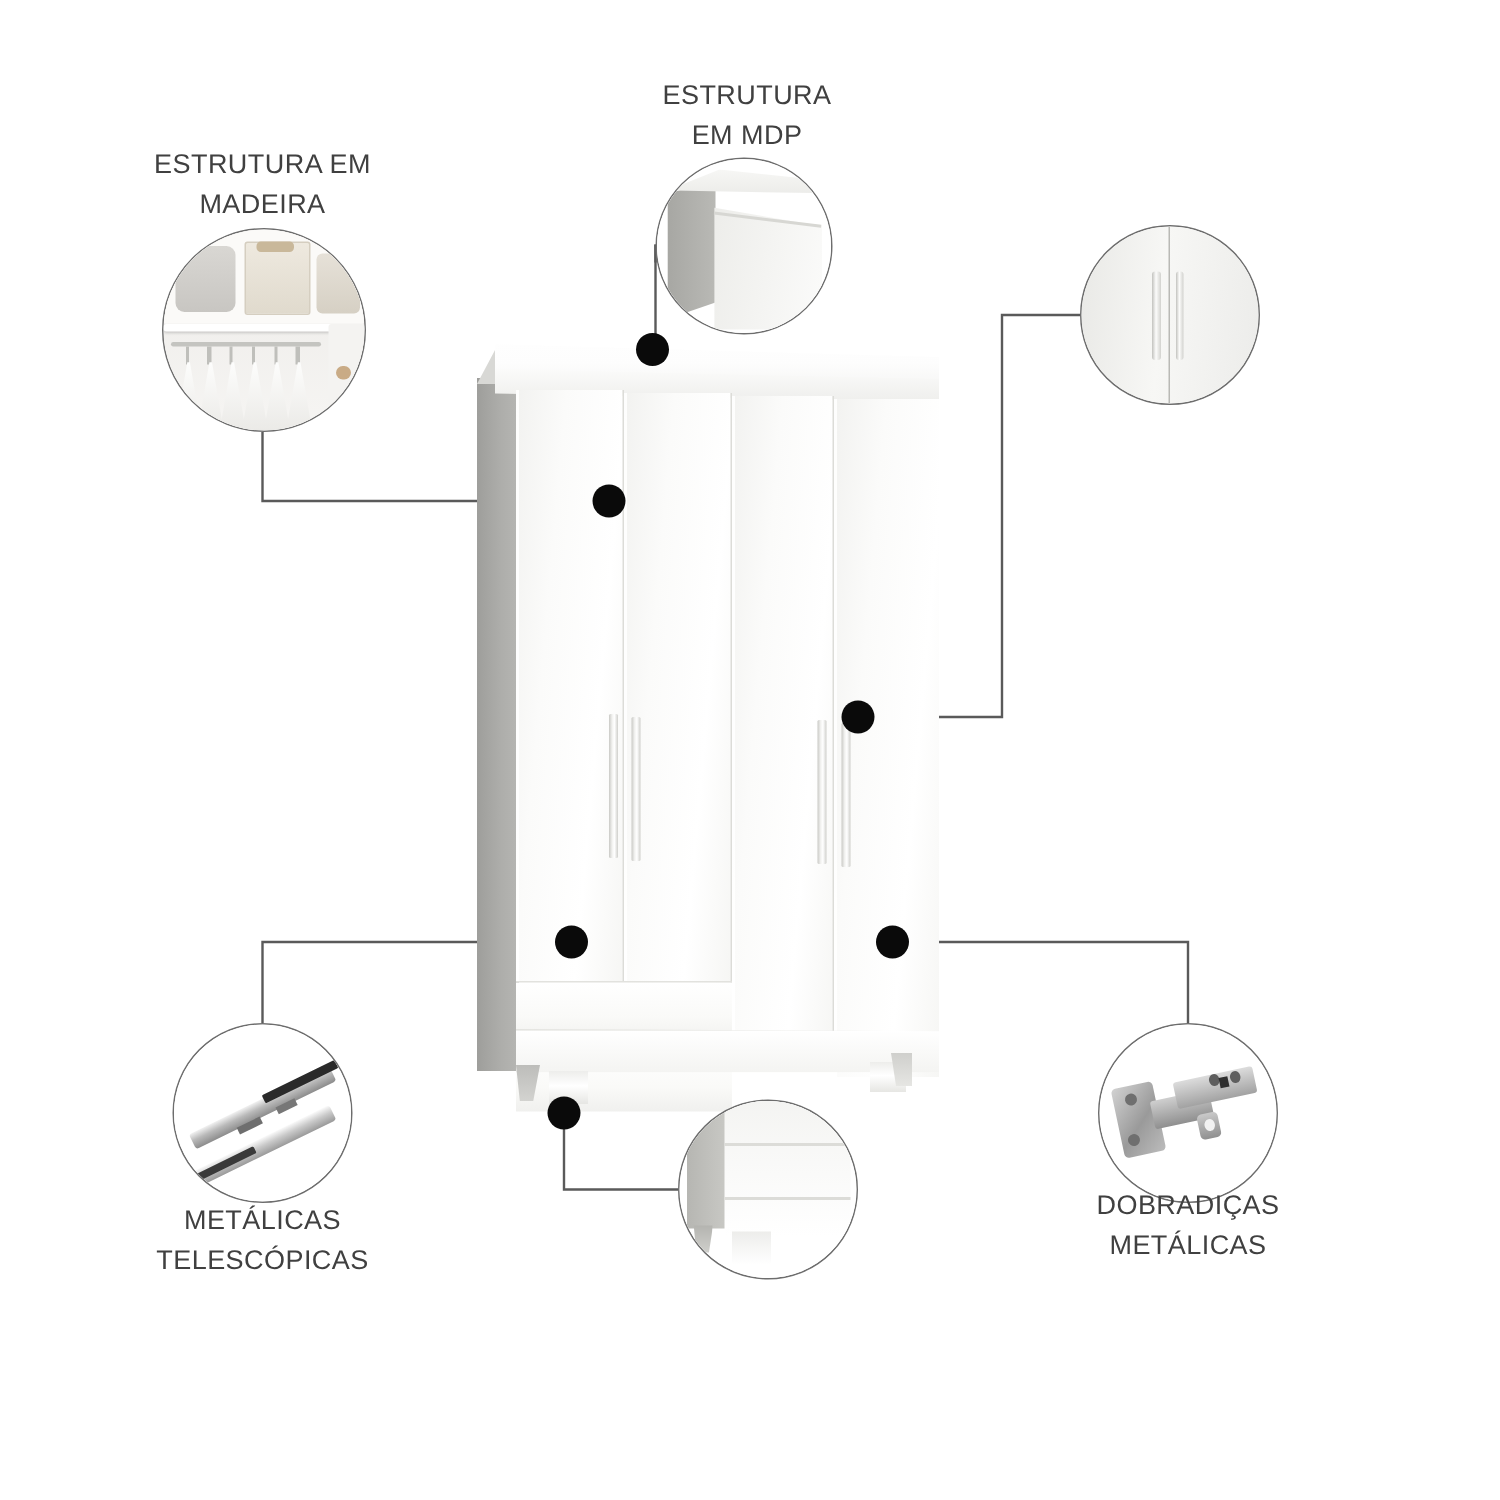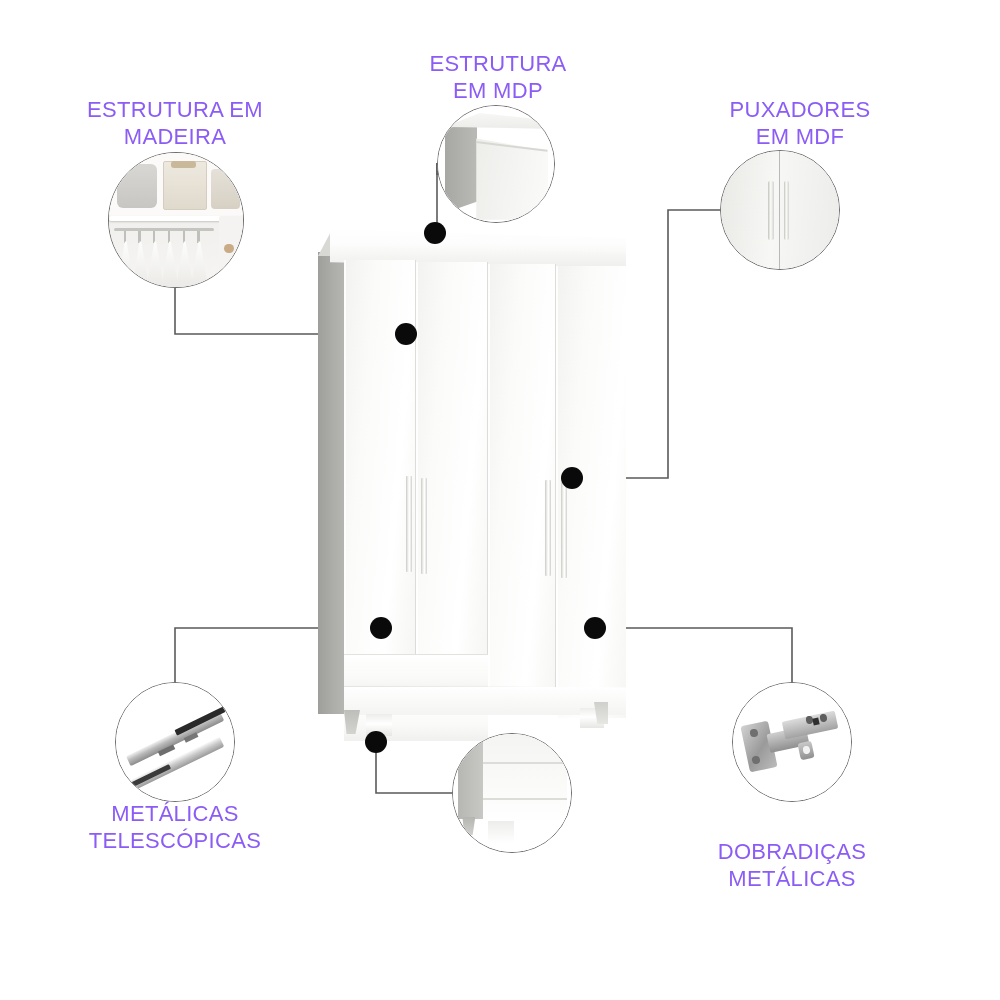--- a/index.html
+++ b/index.html
@@ -9,22 +9,22 @@
     font-family:"Liberation Sans","DejaVu Sans",sans-serif;
     overflow:hidden;
     position:relative;
   }
   #stage{position:absolute;inset:0;width:1000px;height:1000px;}
 
   
   .label{
     position:absolute;
     text-align:center;
-    color:#8b5cf6;
-    font-size:22px;
+    color:#404040;
+    font-size:18px;
     line-height:27px;
     letter-spacing:0.3px;
     font-weight:400;
     white-space:pre-line;
     user-select:none;
   }
 
   
   .inset{
     position:absolute;
@@ -249,22 +249,20 @@
       <div style="position:absolute;left:6%;top:12%;width:28%;height:80%;background:linear-gradient(90deg,#a7a7a3,#b9b9b5);clip-path:polygon(0 10%,100% 0,100% 88%,0 100%);"></div>
 
       <div style="position:absolute;left:6%;top:6%;width:88%;height:22%;background:linear-gradient(180deg,#f7f7f5,#e6e6e3);clip-path:polygon(0 55%,34% 0,100% 28%,100% 62%);"></div>
 
       <div style="position:absolute;left:33%;top:22%;width:62%;height:76%;background:linear-gradient(100deg,#ededea,#fbfbfa);clip-path:polygon(0 8%,100% 22%,100% 100%,0 100%);"></div>
 
       <div style="position:absolute;left:33%;top:30%;width:62%;height:2px;background:#d7d7d3;transform:rotate(7deg);transform-origin:left center;"></div>
     </div>
   </div>
 
-  <div class="label" style="left:690px;top:96px;width:220px;">PUXADORES
-EM MDF</div>
   <div class="inset" style="left:720px;top:150px;width:120px;height:120px;">
     <div class="art">
       <div style="position:absolute;inset:0;background:linear-gradient(95deg,#e9e9e6,#f7f7f5 45%,#ececeA);"></div>
 
       <div style="position:absolute;left:49%;top:0;width:1px;height:100%;background:#b9b9b5;"></div>
 
       <div style="position:absolute;left:40%;top:25%;width:5%;height:50%;border-radius:2px;background:linear-gradient(90deg,#c2c2be,#fcfcfb 45%,#d2d2ce);"></div>
       <div style="position:absolute;left:53%;top:25%;width:5%;height:50%;border-radius:2px;background:linear-gradient(90deg,#c2c2be,#fcfcfb 45%,#d2d2ce);"></div>
     </div>
   </div>
@@ -314,17 +312,17 @@
 
       <div style="position:absolute;left:42%;top:28%;width:46%;height:15%;background:linear-gradient(180deg,#dcdcdc,#a2a2a2);transform:rotate(-12deg);border-radius:2px;"></div>
       <div style="position:absolute;left:62%;top:28%;width:6%;height:7%;border-radius:50%;background:#5e5e5e;transform:rotate(-12deg);"></div>
       <div style="position:absolute;left:74%;top:26%;width:6%;height:7%;border-radius:50%;background:#5e5e5e;transform:rotate(-12deg);"></div>
       <div style="position:absolute;left:68%;top:30%;width:5%;height:6%;background:#2f2f2f;transform:rotate(-12deg);"></div>
 
       <div style="position:absolute;left:56%;top:50%;width:12%;height:14%;background:linear-gradient(180deg,#c9c9c9,#909090);transform:rotate(-12deg);border-radius:3px;"></div>
       <div style="position:absolute;left:59%;top:53%;width:6%;height:7%;border-radius:50%;background:#f2f2f2;transform:rotate(-12deg);"></div>
     </div>
   </div>
-  <div class="label" style="left:682px;top:790px;width:220px;margin-top:48px;">DOBRADIÇAS
+  <div class="label" style="left:682px;top:790px;width:220px;">DOBRADIÇAS
 METÁLICAS</div>
 
 
 </div>
 
 </body></html>

